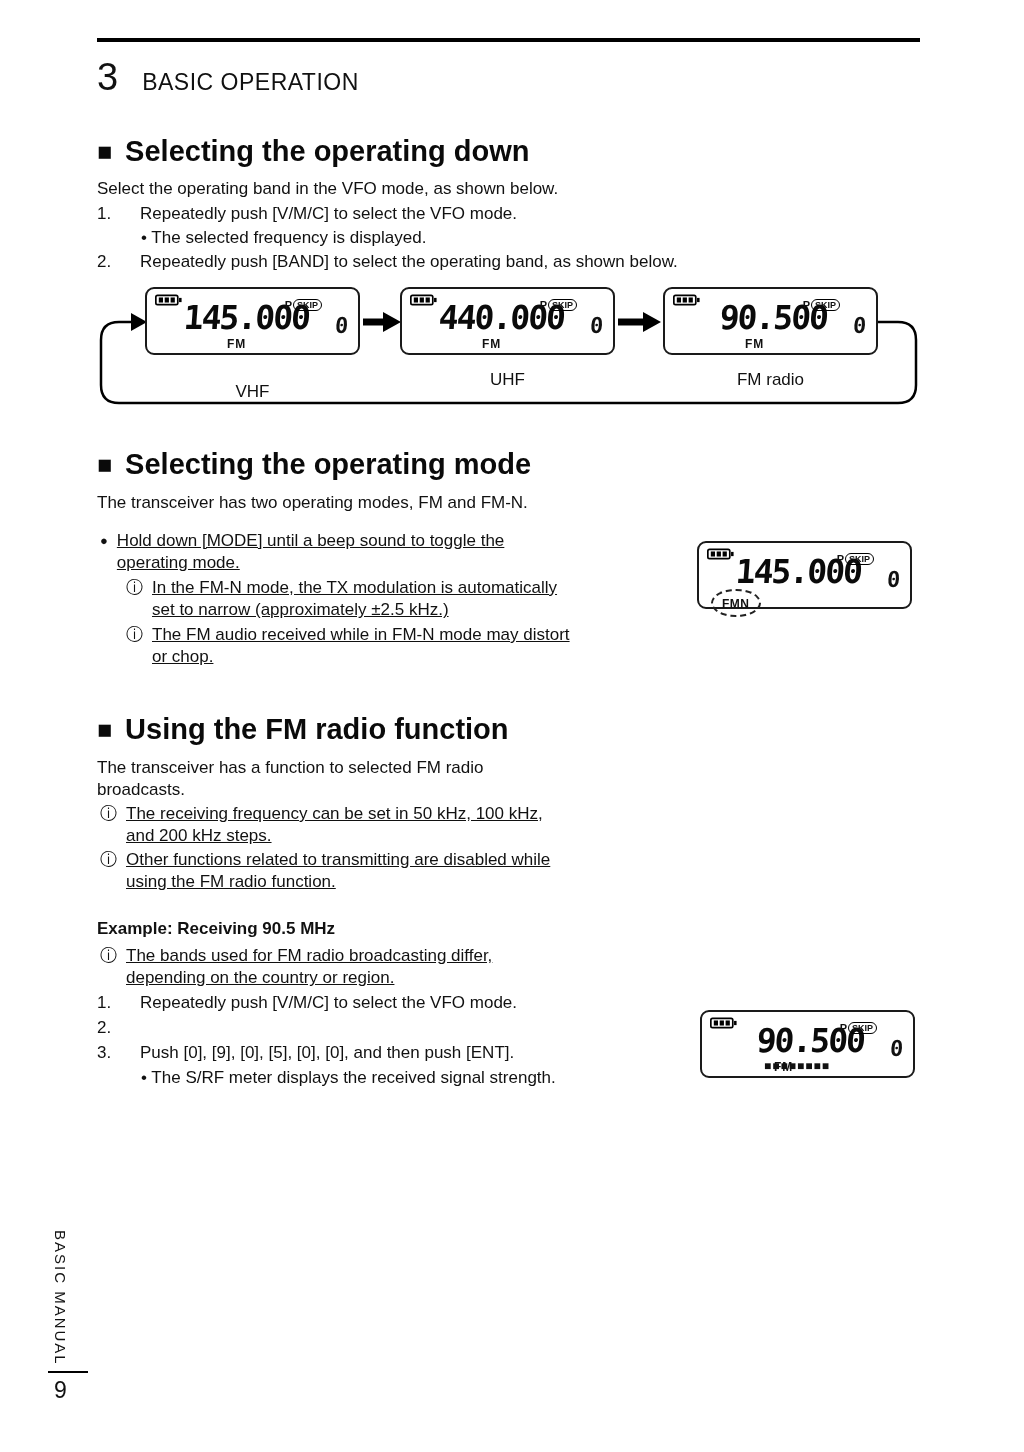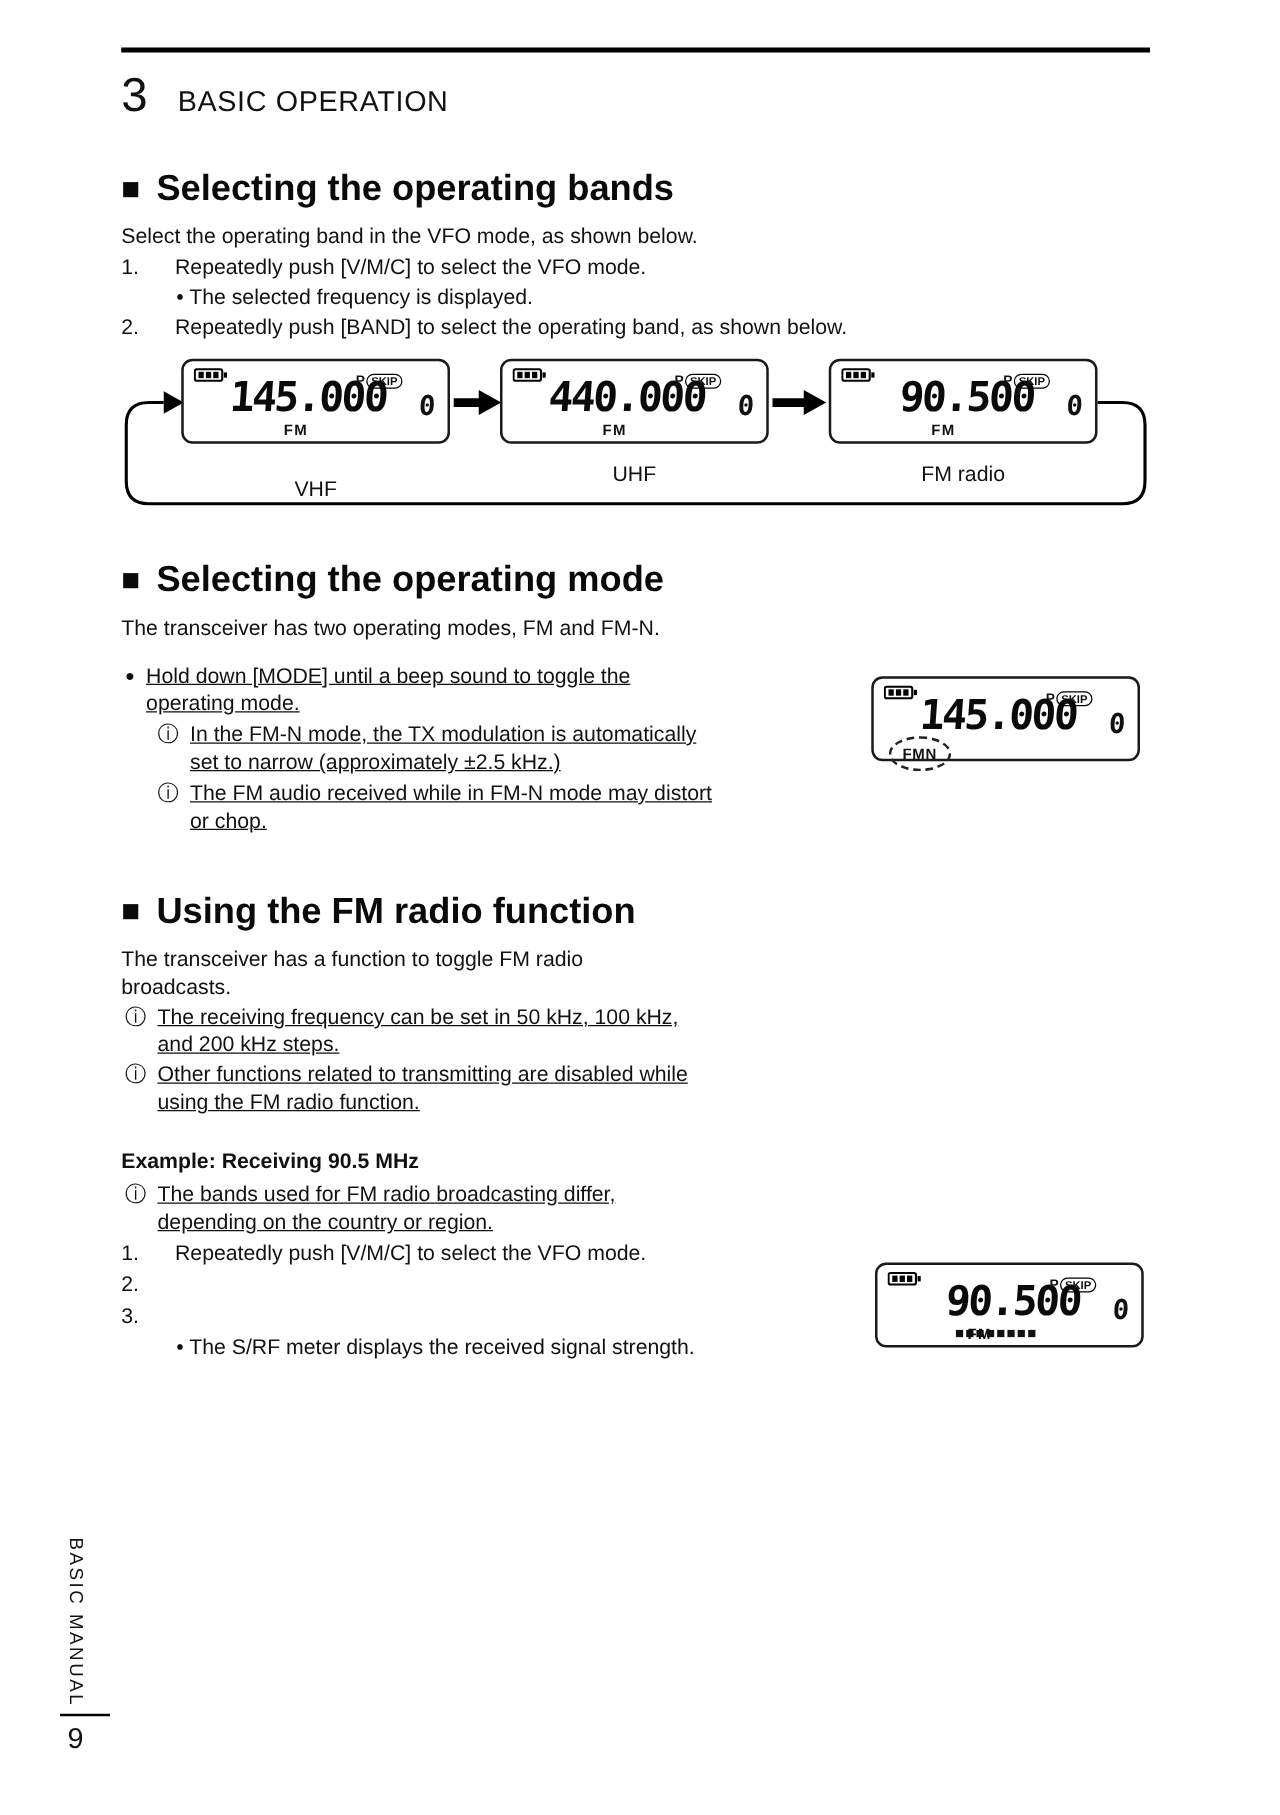--- a/index.html
+++ b/index.html
@@ -64,21 +64,21 @@
 
 <div class="toprule"></div>
 
 <div class="chapter">
   <span class="chapter-num">3</span>
   <span class="chapter-title">BASIC OPERATION</span>
 </div>
 
 <div class="section-title" style="left:97px; top:135px;">
   <span class="sq">■</span>
-  <span>Selecting the operating bands</span>
+  <span>Selecting the operating down</span>
 </div>
 
 <div class="body abs" style="left:97px; top:178px;">Select the operating band in the VFO mode, as shown below.</div>
 
 <div class="step" style="left:97px; top:203px;">
   <span class="stepnum">1.</span>
   <span class="steptext">Repeatedly push [V/M/C] to select the VFO mode.</span>
 </div>
 <div class="body abs" style="left:141px; top:227px;">• The selected frequency is displayed.</div>
 <div class="step" style="left:97px; top:251px;">
@@ -192,21 +192,21 @@
   <div class="fmn-wrap">
     <span class="fmn">FMN</span>
   </div>
 </div>
 
 <div class="section-title" style="left:97px; top:713px;">
   <span class="sq">■</span>
   <span>Using the FM radio function</span>
 </div>
 
-<div class="body abs" style="left:97px; top:757px;">The transceiver has a function to toggle FM radio
+<div class="body abs" style="left:97px; top:757px;">The transceiver has a function to selected FM radio
 broadcasts.</div>
 
 <div class="note" style="left:100px; top:803px;">
   <span class="noteicon">ⓘ</span>
   <span class="notetext">The receiving frequency can be set in 50 kHz, 100 kHz,
 and 200 kHz steps.</span>
 </div>
 <div class="note" style="left:100px; top:849px;">
   <span class="noteicon">ⓘ</span>
   <span class="notetext">Other functions related to transmitting are disabled while
@@ -223,20 +223,21 @@
 
 <div class="step" style="left:97px; top:992px;">
   <span class="stepnum">1.</span>
   <span class="steptext">Repeatedly push [V/M/C] to select the VFO mode.</span>
 </div>
 <div class="step" style="left:97px; top:1017px;">
   <span class="stepnum">2.</span>
 </div>
 <div class="step" style="left:97px; top:1042px;">
   <span class="stepnum">3.</span>
+  <span class="steptext">Push [0], [9], [0], [5], [0], [0], and then push [ENT].</span>
 </div>
 <div class="body abs" style="left:141px; top:1067px;">• The S/RF meter displays the received signal strength.</div>
 
 <div class="lcd" style="left:700px; top:1010px;">
   <svg class="battery" viewBox="0 0 32 14" width="27" height="12">
     <rect x="1" y="1.5" width="26" height="11" rx="2" fill="none" stroke="#000" stroke-width="2"></rect>
     <rect x="28.5" y="4.5" width="3" height="5" fill="#000"></rect>
     <rect x="4.5" y="4" width="5" height="6" fill="#000"></rect>
     <rect x="11.5" y="4" width="5" height="6" fill="#000"></rect>
     <rect x="18.5" y="4" width="5" height="6" fill="#000"></rect>

